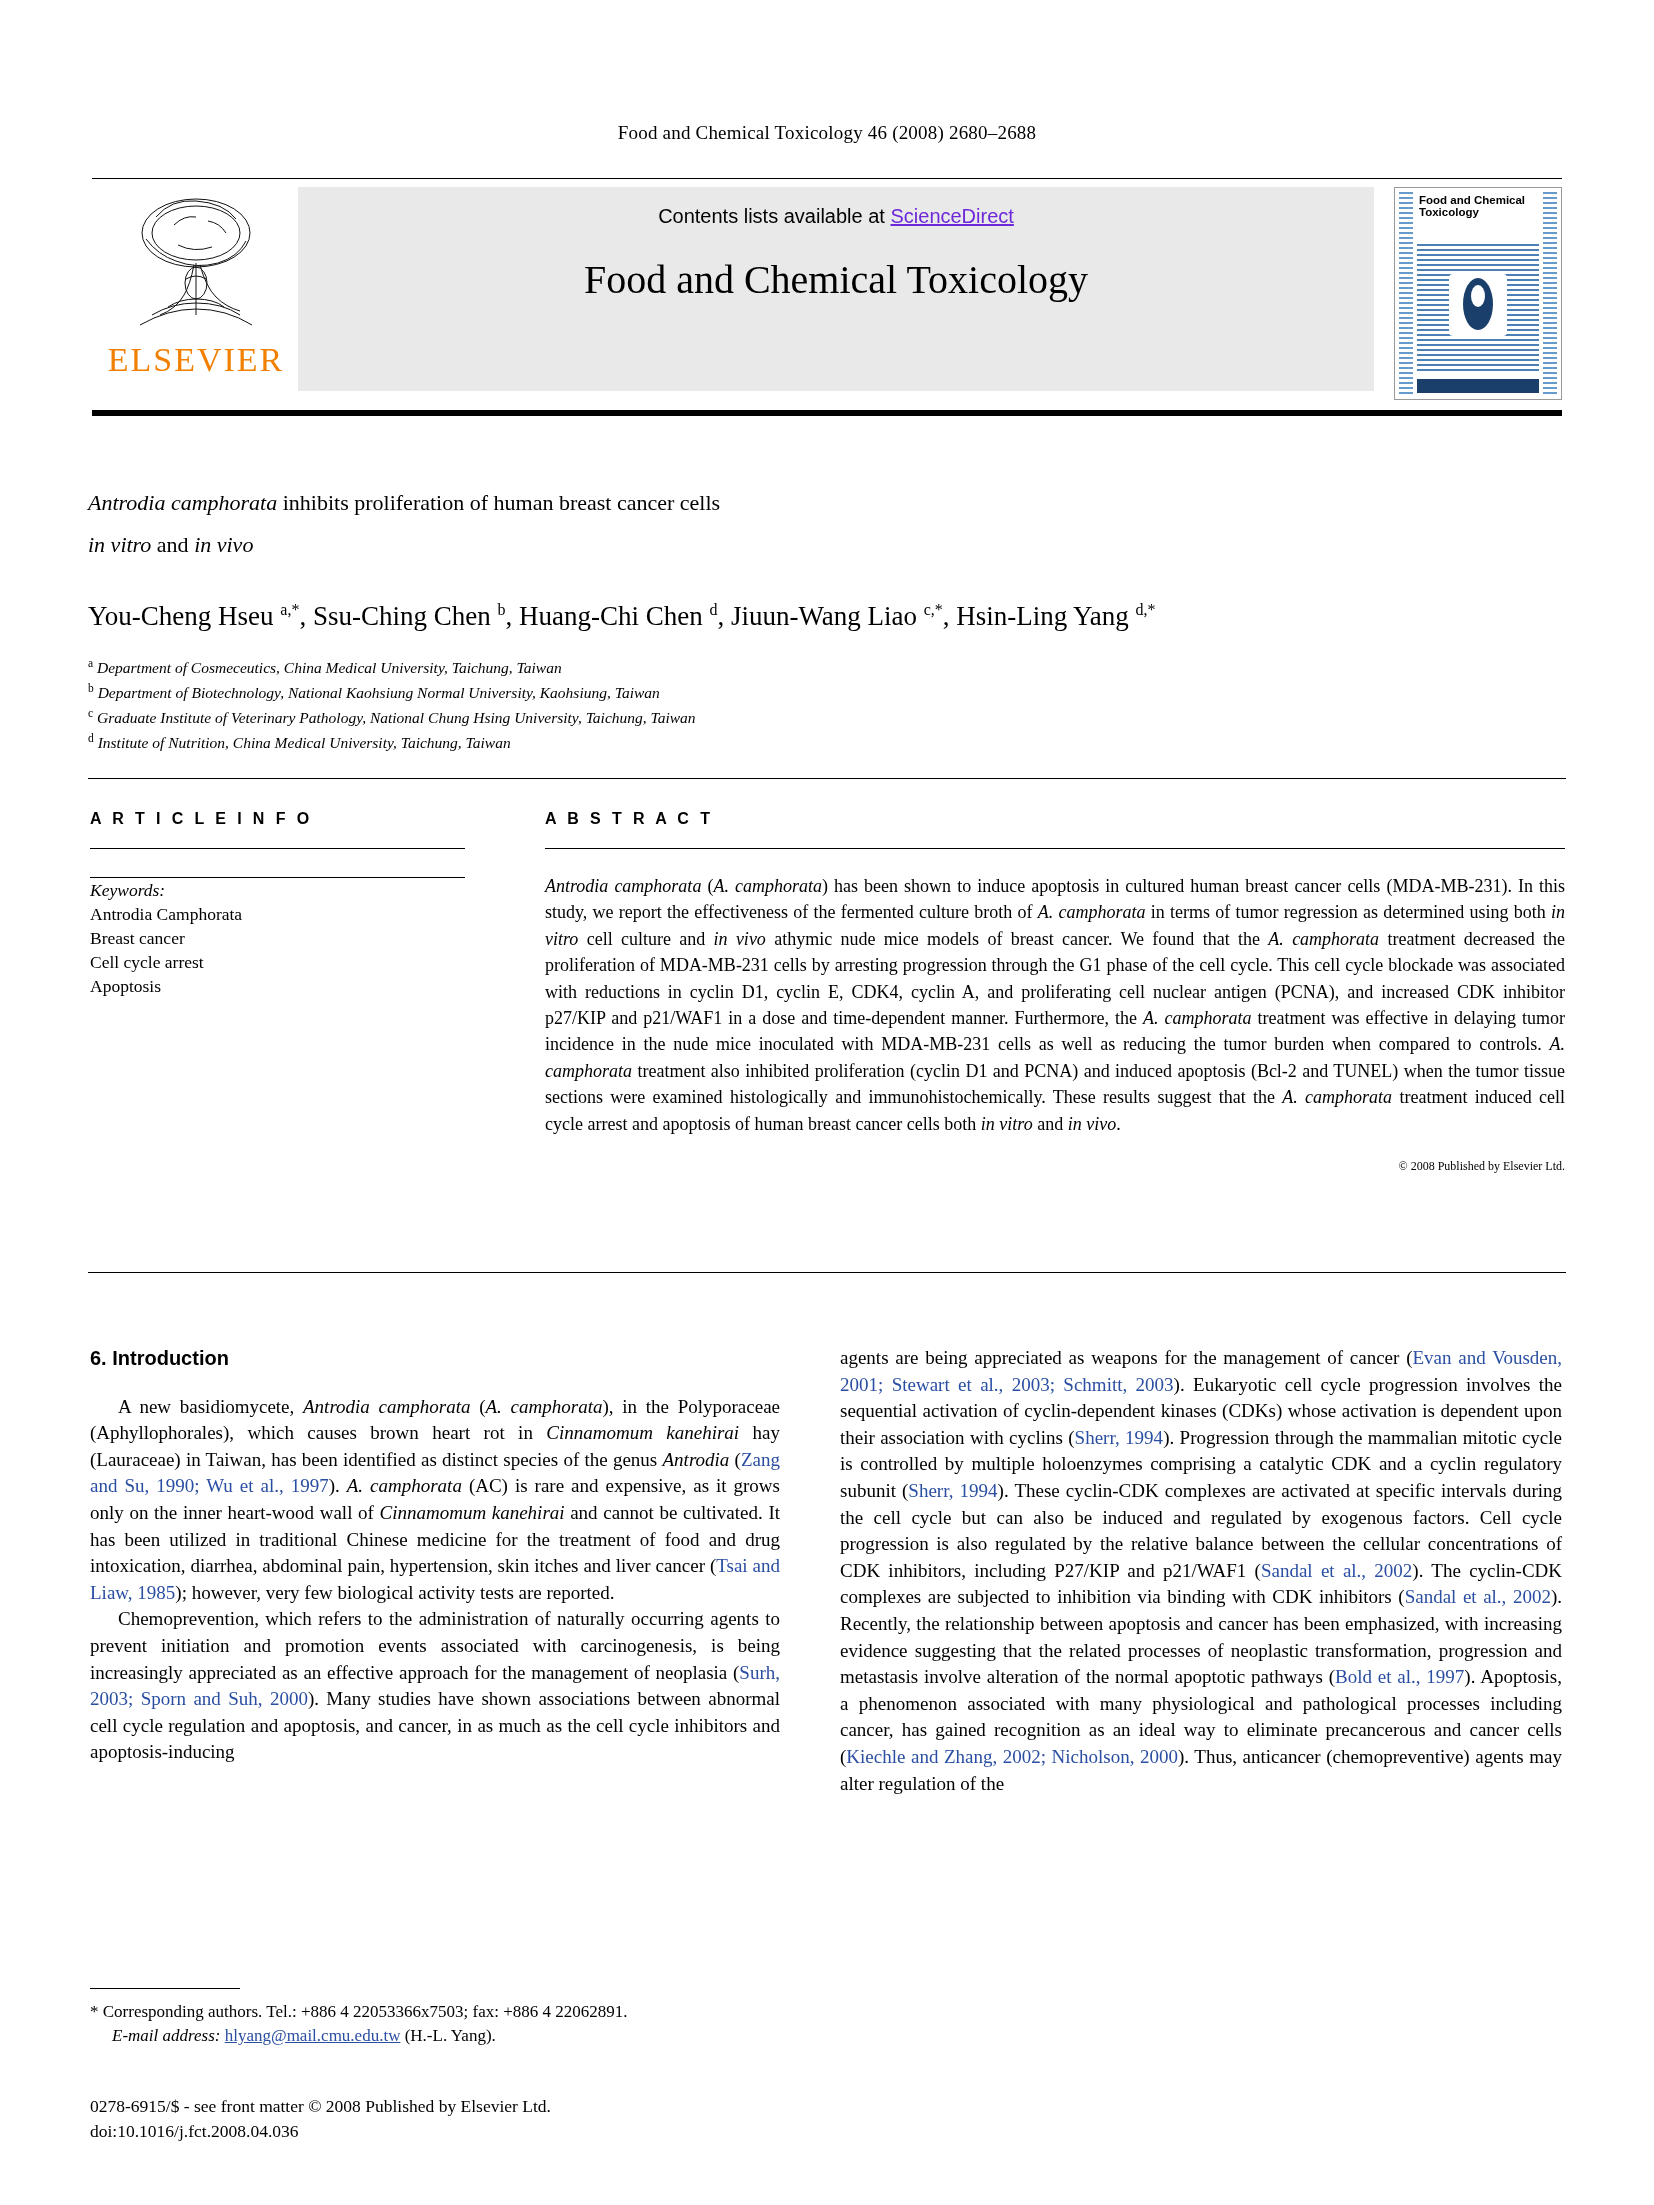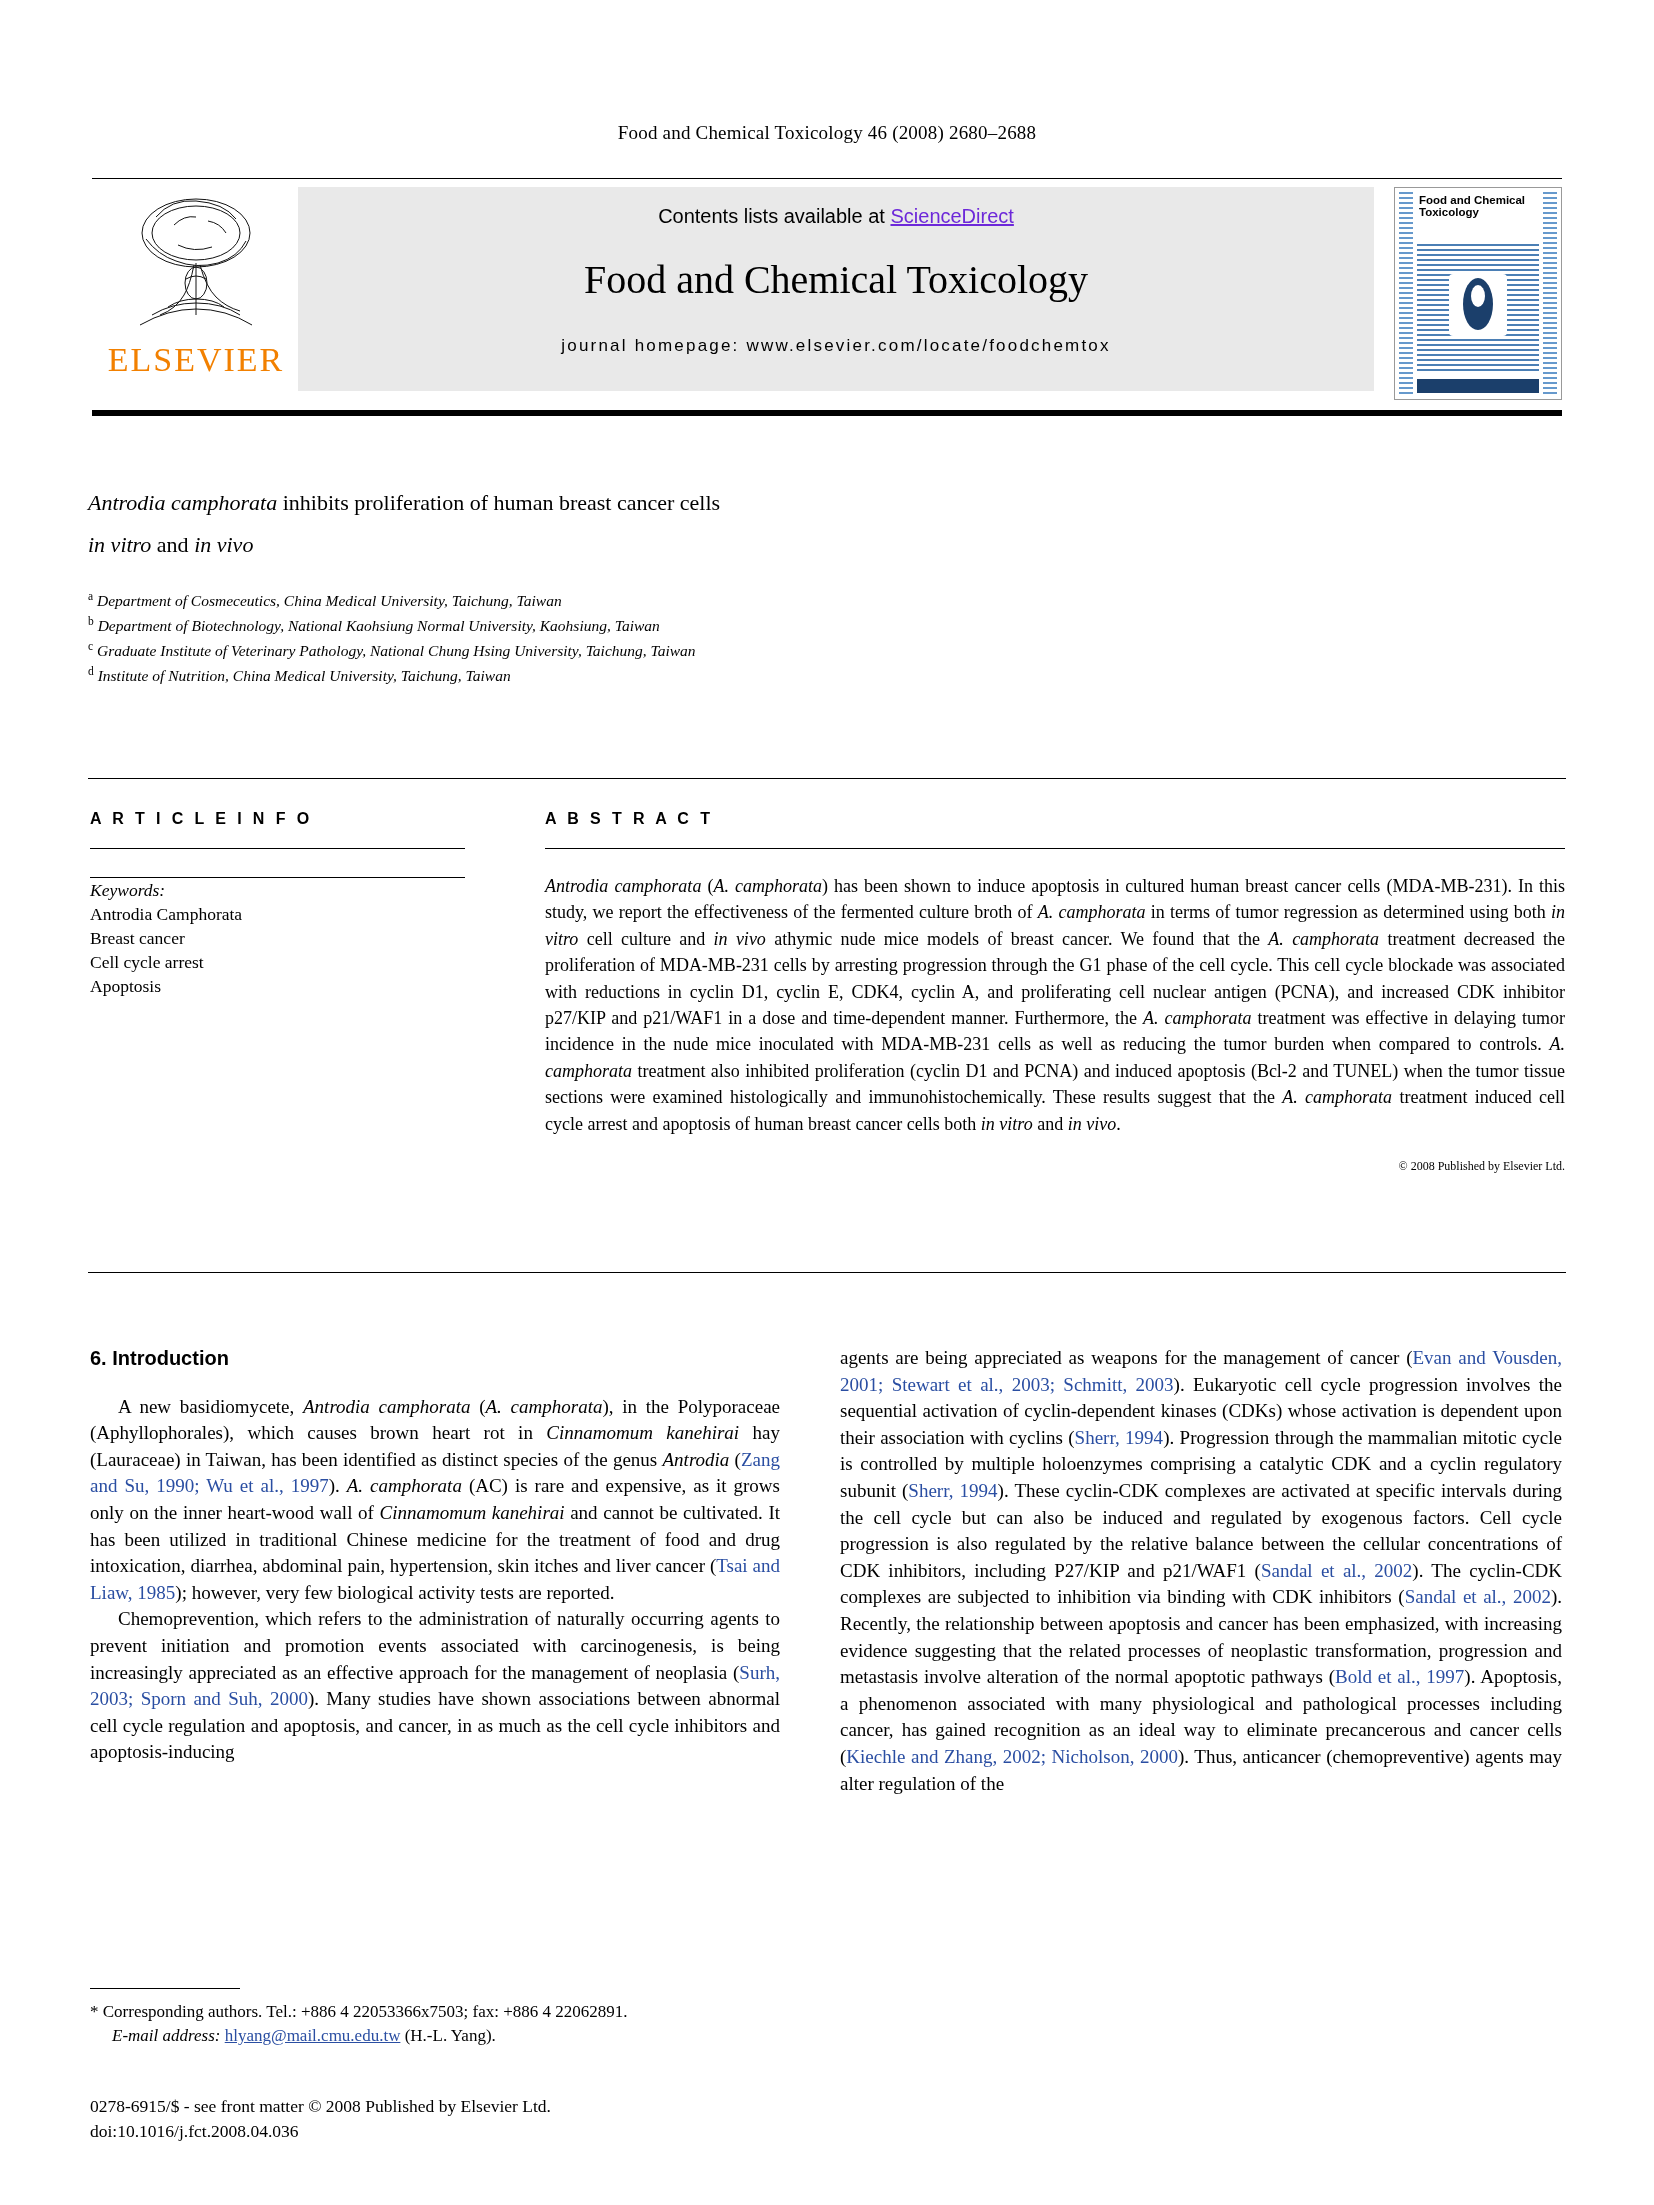--- a/index.html
+++ b/index.html
@@ -341,21 +341,20 @@
           </g>
         </svg>
         <div class="elsevier-word">ELSEVIER</div>
       </div>
 
       <div class="journal-band">
         <div class="contents-line">
           <span>Contents lists available at </span><a class="sciencedirect" href="#">ScienceDirect</a>
         </div>
         <div class="journal-title">Food and Chemical Toxicology</div>
-        <div class="homepage-line">journal homepage: www.elsevier.com/locate/foodchemtox</div>
       </div>
 
       <div class="cover-thumb">
         <div class="cover-left-lines"></div>
         <div class="cover-lines"></div>
         <div class="cover-top">Food and Chemical Toxicology</div>
         <div class="cover-mid"></div>
         <div class="cover-emblem">
           <svg viewBox="0 0 58 62" width="58" height="62">
             <ellipse cx="29" cy="30" rx="15" ry="26" fill="#1b3f6b"></ellipse>
@@ -367,20 +366,23 @@
 
     </div>
   </div>
   <div class="black-rule"></div>
 
   <div class="title-block">
     <div class="paper-title">
       <span><i>Antrodia camphorata</i> inhibits proliferation of human breast cancer cells</span><br>
       <span><i>in vitro</i> and <i>in vivo</i></span>
     </div>
+    <div class="authors">
+      You-Cheng Hseu <sup>a,*</sup>, Ssu-Ching Chen <sup>b</sup>, Huang-Chi Chen <sup>d</sup>, Jiuun-Wang Liao <sup>c,*</sup>, Hsin-Ling Yang <sup>d,*</sup>
+    </div>
     <div class="affiliations">
       <div><sup>a</sup> Department of Cosmeceutics, China Medical University, Taichung, Taiwan</div>
       <div><sup>b</sup> Department of Biotechnology, National Kaohsiung Normal University, Kaohsiung, Taiwan</div>
       <div><sup>c</sup> Graduate Institute of Veterinary Pathology, National Chung Hsing University, Taichung, Taiwan</div>
       <div><sup>d</sup> Institute of Nutrition, China Medical University, Taichung, Taiwan</div>
     </div>
   </div>
 
   <div class="rule-thin" style="top:778px;"></div>
 

